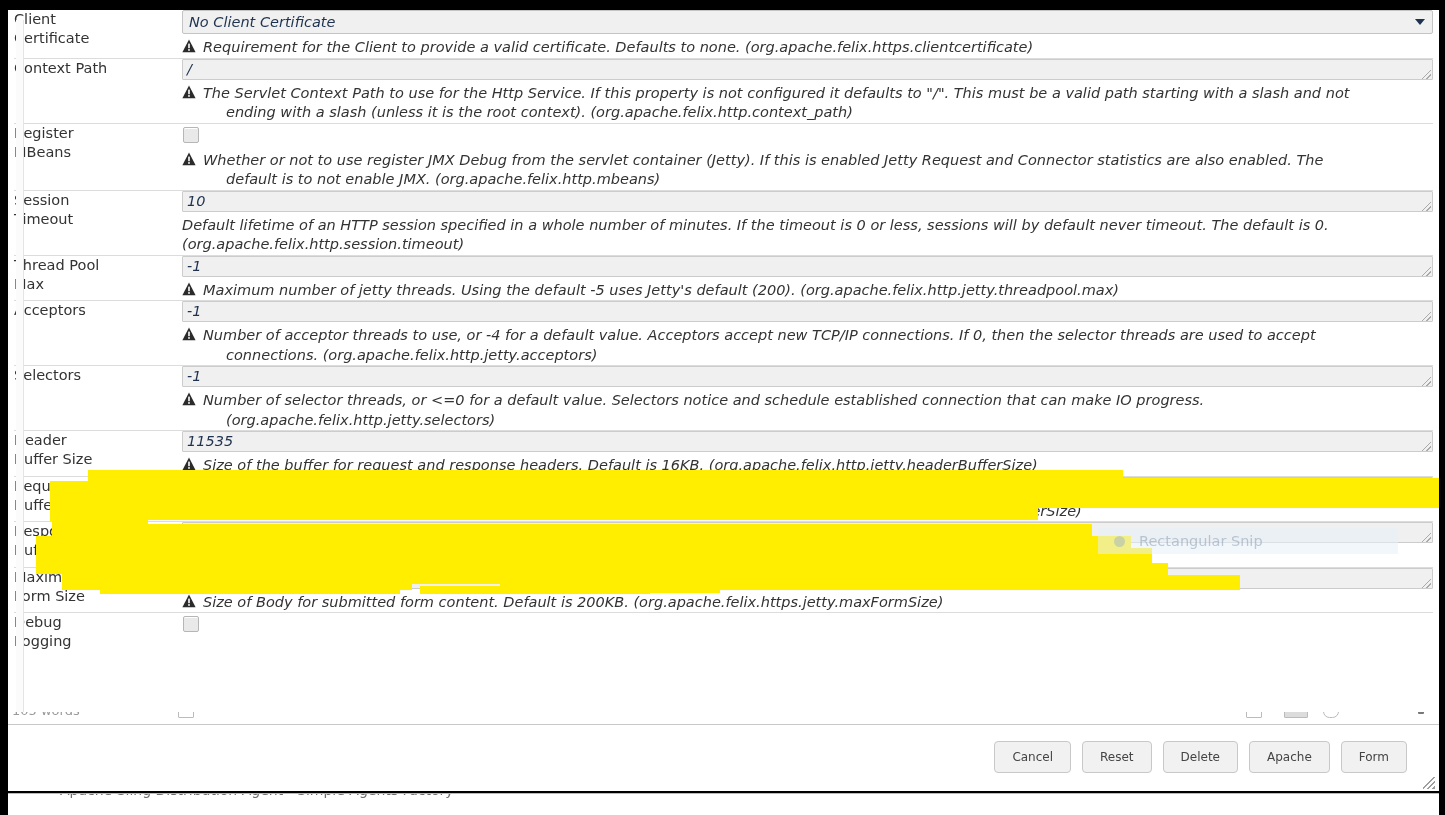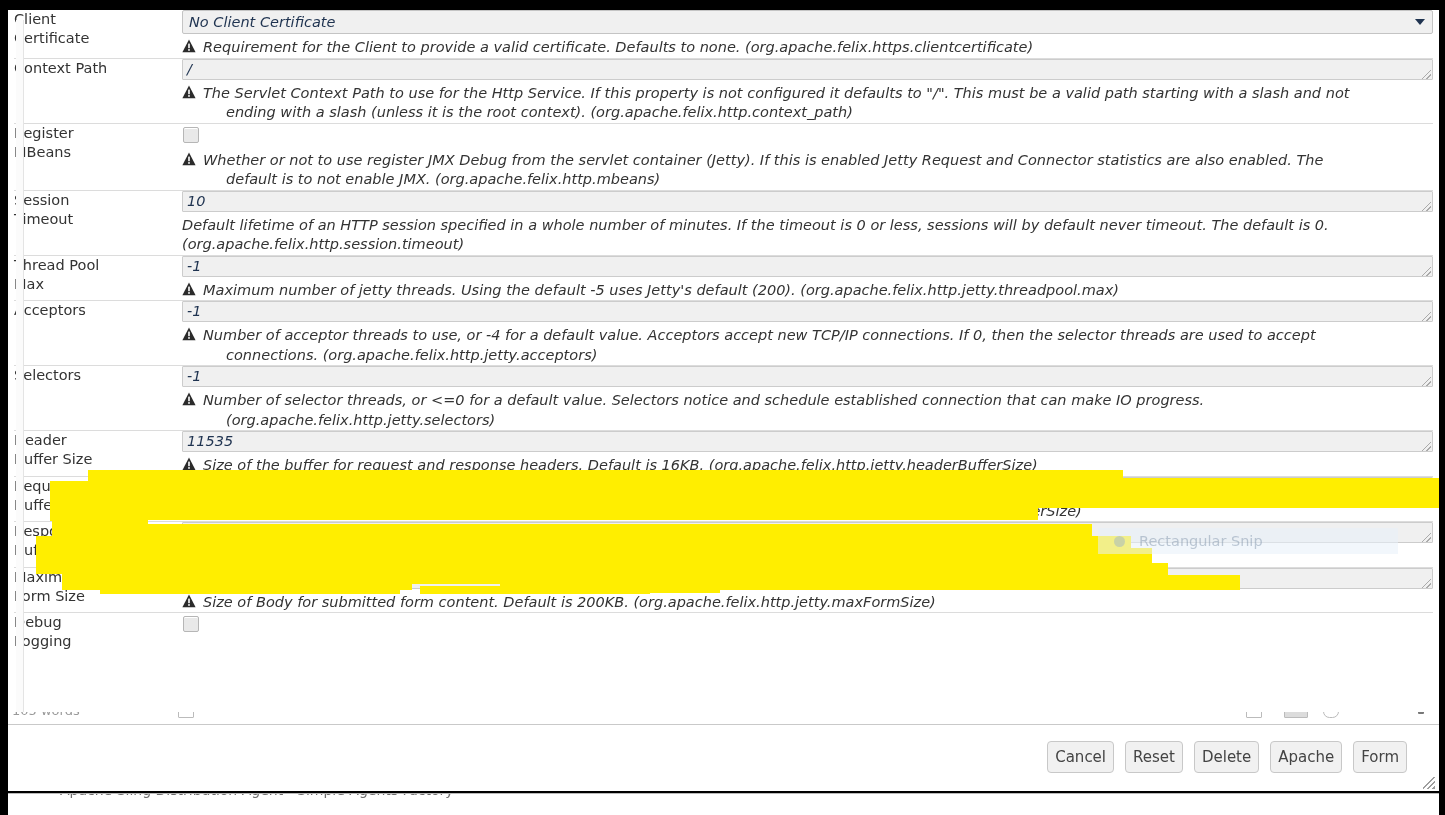--- a/index.html
+++ b/index.html
@@ -108,21 +108,21 @@
   
   .footer{
     position:absolute;left:8px;top:724px;width:1431px;height:66px;
     background:#ffffff;border-top:1px solid #c9c9c9;z-index:28;
   }
   .btnrow{
     position:absolute;right:32px;top:16px;display:flex;gap:11px;
   }
   .btn{
     background:#f1f1f1;border:1px solid #c8c8c8;border-radius:4px;
-    padding:6px 7px;font-size:15px;color:#444;line-height:18px;
+    padding:6px 17px;font-size:12px;color:#444;line-height:18px;
     font-family:"DejaVu Sans","Liberation Sans",sans-serif;
   }
   .fgrip{
     position:absolute;right:4px;bottom:2px;width:12px;height:12px;
     background:
       linear-gradient(135deg,transparent 42%,#9e9e9e 42%,#9e9e9e 52%,transparent 52%),
       linear-gradient(135deg,transparent 64%,#9e9e9e 64%,#9e9e9e 74%,transparent 74%),
       linear-gradient(135deg,transparent 86%,#9e9e9e 86%,#9e9e9e 96%,transparent 96%);
   }
 
@@ -267,21 +267,21 @@
             </tr>
             <tr class="row">
               <td class="lbl">Maximum
 Form Size</td>
               <td class="fld">
                 <div class="input"><span>204800</span><span class="grip"></span></div>
                 <div class="desc ind"><span class="warn"><svg width="14" height="14" viewBox="0 0 14 14">
                       <path d="M7 0.6 L13.6 13.2 L0.4 13.2 Z" fill="#2b2b2b"></path>
                       <rect x="6.2" y="4.6" width="1.6" height="4.6" fill="#ffffff"></rect>
                       <rect x="6.2" y="10.1" width="1.6" height="1.7" fill="#ffffff"></rect>
-                    </svg></span><span>Size of Body for submitted form content. Default is 200KB. (org.apache.felix.http.jetty.maxFormSize)</span></div>
+                    </svg></span><span>Size of Body for submitted form content. Default is 200KB. (org.apache.felix.https.jetty.maxFormSize)</span></div>
               </td>
             </tr>
             <tr class="row">
               <td class="lbl">Debug
 Logging</td>
               <td class="fld"><span class="checkbox"></span><div style="height: 20px;"></div></td>
             </tr>
           </tbody>
       </table>
     </div>

